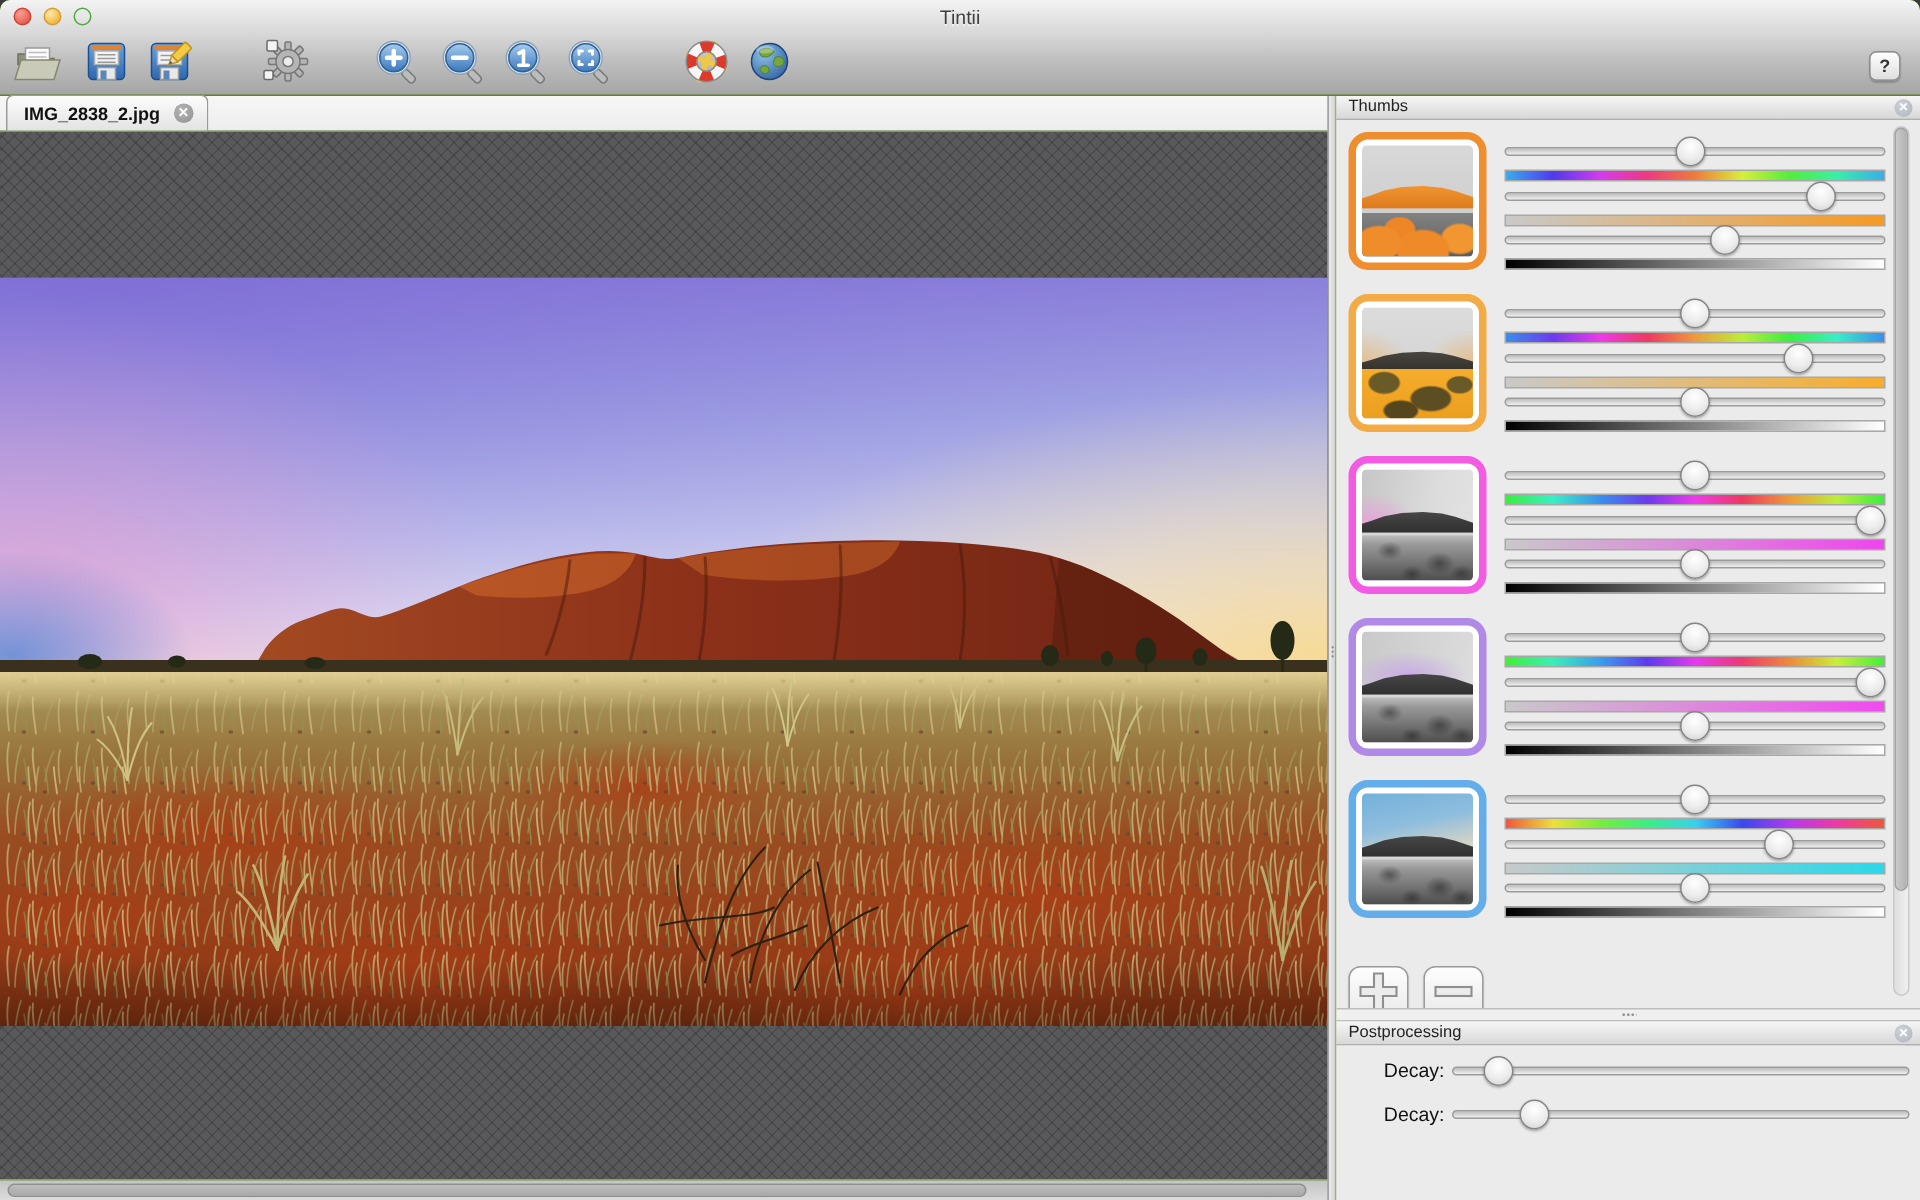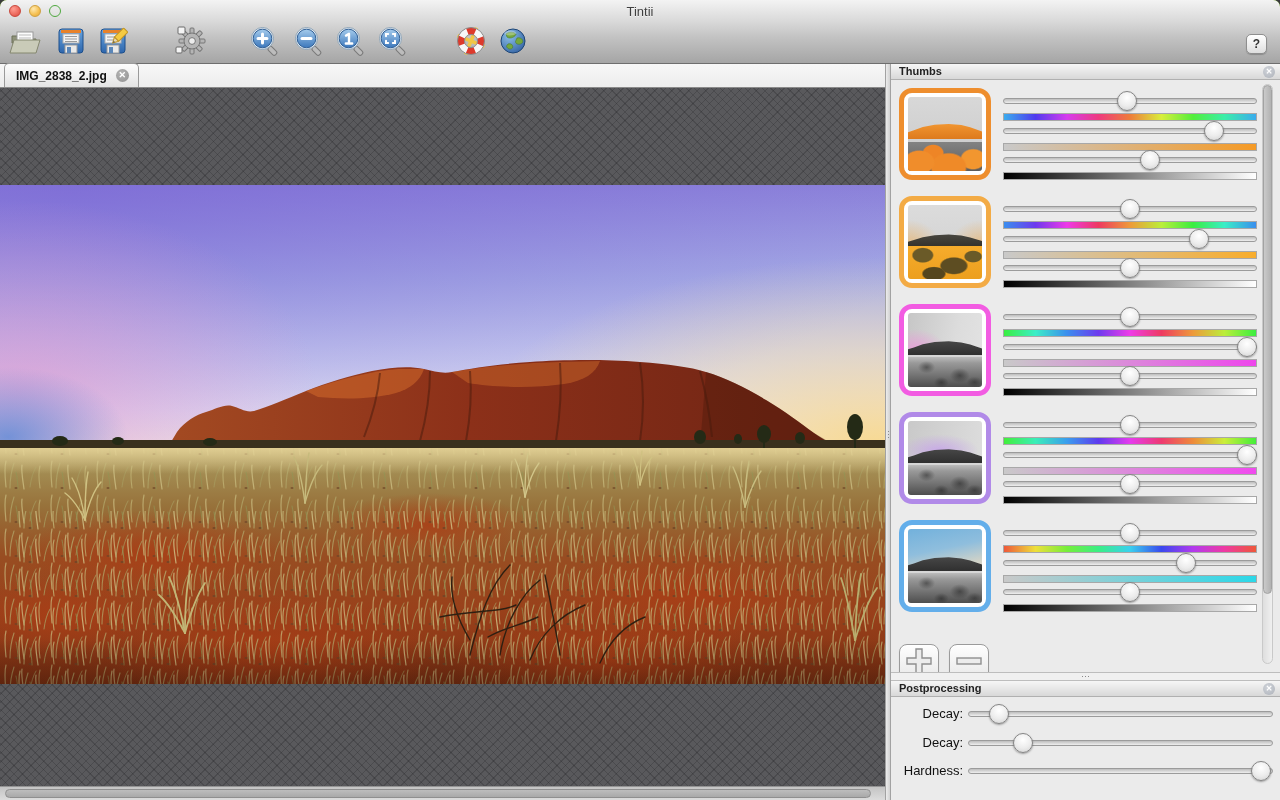--- a/index.html
+++ b/index.html
@@ -42,21 +42,21 @@
     background-image:repeating-linear-gradient(45deg,rgba(25,25,28,.22) 0 1px,transparent 1px 6px),
                      repeating-linear-gradient(-45deg,rgba(25,25,28,.22) 0 1px,transparent 1px 6px);overflow:hidden;}
   .photo{position:absolute;left:0;top:97px;width:885px;height:499px;}
   .hscroll{position:absolute;left:0;top:722px;width:885px;height:14px;background:linear-gradient(#c4c4c4,#dcdcdc);border-top:1px solid #949494;box-sizing:border-box;}
   .hscroll .hthumb{position:absolute;left:5px;right:14px;top:2px;height:9px;border-radius:5px;
     background:linear-gradient(#bdbdbd,#a9a9a9);border:1px solid #8f8f8f;box-sizing:border-box;}
 
   
   .panel-header{position:relative;height:16px;background:linear-gradient(#f6f6f6,#d8d8d8);
     border-bottom:1px solid #b0b0b0;box-sizing:border-box;}
-  .panel-header .ptitle{position:absolute;left:8px;top:1px;font-size:11px;font-weight:bold;color:#222;}
+  .panel-header .ptitle{position:absolute;left:8px;top:1px;font-size:11px;font-weight:normal;color:#222;}
   .panel-close{position:absolute;right:5px;top:2px;width:12px;height:12px;border-radius:50%;
     background:radial-gradient(circle at 40% 35%,#cfd3d9,#aeb2ba);color:#fff;font-size:8px;font-weight:bold;line-height:12px;text-align:center;}
   .thumbs-body{position:absolute;left:0;top:16px;width:389px;height:592px;background:#ebebeb;overflow:hidden;}
   .thumb-list{position:absolute;left:0;top:8px;}
   .trow{position:relative;width:389px;height:93px;margin-bottom:15px;}
   .thumb{position:absolute;left:8px;top:0;width:74px;height:74px;border:5px solid #888;border-radius:13px;background:#fff;padding:4px;}
   .timg{width:74px;height:74px;position:relative;overflow:hidden;border-radius:3px;background:#ccc;}
   .timg::before{content:"";position:absolute;left:0;right:0;top:32%;height:25%;
     clip-path:polygon(0 100%,0 62%,8% 52%,20% 34%,36% 22%,55% 18%,72% 24%,84% 36%,100% 58%,100% 100%);background:#3a3a3a;}
   .timg::after{content:"";position:absolute;left:0;right:0;bottom:0;height:44%;}
@@ -641,24 +641,17 @@
   </div>
 
   <div class="prow" style="top: 33px;">
     <span class="plabel">Decay:</span>
     <div class="pslider">
       <div class="track"></div>
       <div class="handle" style="left: calc(18% - 10px);"></div>
     </div>
   </div>
 
-  <div class="prow" style="top: 61px;">
-    <span class="plabel">Hardness:</span>
-    <div class="pslider">
-      <div class="track"></div>
-      <div class="handle" style="left: calc(96% - 10px);"></div>
-    </div>
-  </div>
 </div>
       </div>
     </div>
   </div>
 </div>
 
 </body></html>

